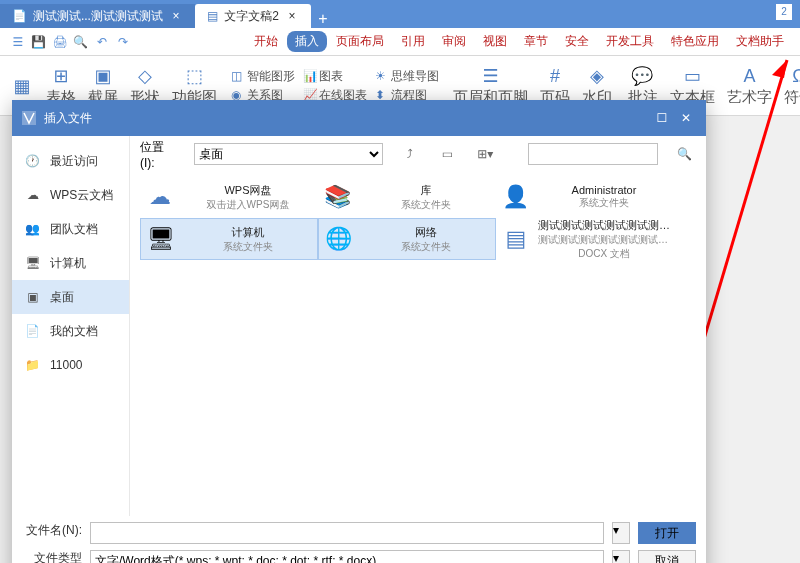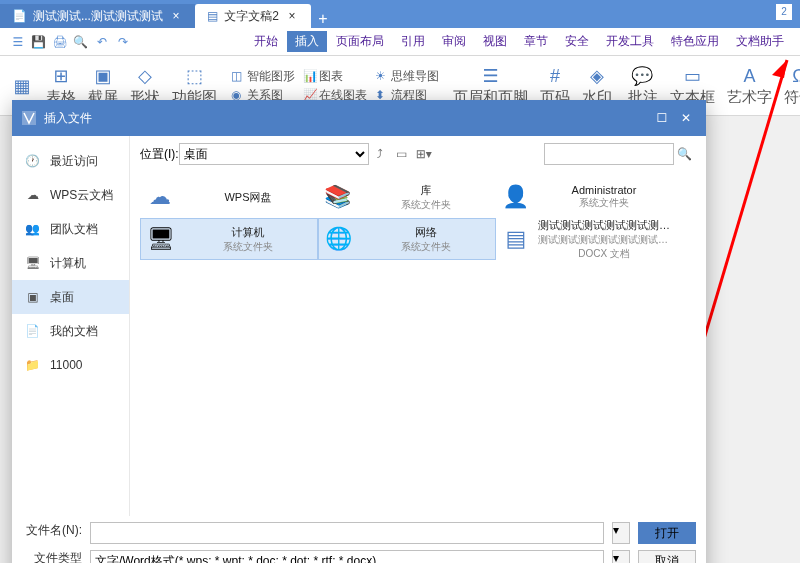--- a/index.html
+++ b/index.html
@@ -7,43 +7,43 @@
 .tabs{background:#5a8fd6;height:28px;display:flex;align-items:flex-end;position:relative;}
 .tab{height:24px;padding:0 12px;display:flex;align-items:center;gap:6px;color:#fff;cursor:pointer;}
 .tab.inactive{background:#4d7fc4;}
 .tab.active{background:#fff;color:#333;border-radius:3px 3px 0 0;}
 .tab-close{width:14px;text-align:center;}
 .tab-indicator{position:absolute;right:8px;top:4px;background:#fff;color:#4d7fc4;width:16px;height:16px;text-align:center;line-height:16px;font-size:10px;}
 .newtab{width:24px;text-align:center;color:#fff;font-size:16px;cursor:pointer;}
 .menubar{background:#fff;height:28px;display:flex;align-items:center;padding:0 8px;gap:1px;border-bottom:1px solid #d8d8d8;}
 .menuicon{width:20px;height:20px;display:flex;align-items:center;justify-content:center;color:#5a8fd6;cursor:pointer;}
 .menuspacer{flex:1;}
-.menuitem{padding:2px 8px;cursor:pointer;color:#4c1d95;}
-.menuitem.active{background:#4d7fc4;color:#fff;border-radius:0;}
+.menuitem{padding:2px 8px;cursor:pointer;color:#b91c1c;}
+.menuitem.active{background:#4d7fc4;color:#fff;border-radius:8px;}
 .ribbon{background:#fff;height:60px;display:flex;align-items:center;padding:0 4px;border-bottom:1px solid #d8d8d8;position:relative;}
 .rgroup{display:flex;flex-direction:column;align-items:center;justify-content:center;padding:0 6px;height:100%;cursor:pointer;}
 .rgroup .ricon{width:24px;height:24px;display:flex;align-items:center;justify-content:center;color:#4d7fc4;font-size:18px;}
 .rgroup .rlabel{font-size:15px;color:#555;white-space:nowrap;}
 .rsep{width:1px;height:40px;background:#e0e0e0;margin:0 2px;}
 .rsmall{display:flex;flex-direction:column;gap:2px;padding:0 4px;}
 .rsmallitem{display:flex;align-items:center;gap:2px;font-size:11px;color:#555;cursor:pointer;white-space:nowrap;}
 .rsmallitem .sicon{width:14px;height:14px;color:#4d7fc4;}
 .arrow{position:absolute;right:8px;top:20px;width:140px;height:500px;pointer-events:none;}
 .dialog{position:absolute;left:12px;top:100px;width:694px;background:#fff;box-shadow:0 4px 20px rgba(0,0,0,0.3);}
 .dlgtitle{background:#4d7fc4;height:36px;display:flex;align-items:center;padding:0 8px;color:#fff;}
 .dlgtitle .ticon{width:18px;height:18px;margin-right:6px;display:flex;align-items:center;justify-content:center;}
 .dlgtitle .spacer{flex:1;}
 .dlgtitle .wbtn{width:24px;text-align:center;cursor:pointer;}
 .dlgbody{display:flex;height:380px;}
 .sidebar{width:118px;border-right:1px solid #e8e8e8;padding:8px 0;}
 .sbitem{height:34px;display:flex;align-items:center;padding:0 12px;gap:8px;cursor:pointer;color:#333;}
 .sbitem.sel{background:#d9e8f9;}
 .sbitem .sbicon{width:18px;height:18px;display:flex;align-items:center;justify-content:center;color:#555;}
 .main{flex:1;display:flex;flex-direction:column;}
-.locbar{height:36px;display:flex;align-items:center;padding:0 10px;gap:0;}
+.locbar{height:36px;display:flex;align-items:center;padding:0 10px;gap:16px;}
 .locbar select{height:22px;border:1px solid #c0c0c0;background:#fff;}
 .locbar .tbtn{width:22px;height:22px;display:flex;align-items:center;justify-content:center;cursor:pointer;color:#666;}
 .locbar input.search{height:22px;border:1px solid #c0c0c0;padding:0 6px;width:130px;}
 .filegrid{flex:1;padding:4px 10px;display:flex;flex-wrap:wrap;align-content:flex-start;}
 .fileitem{width:178px;height:42px;display:flex;align-items:center;padding:2px 4px;gap:6px;cursor:pointer;}
 .fileitem.sel{background:#d9e8f9;border:1px solid #a8c8ef;}
 .fileitem .ficon{width:32px;height:32px;display:flex;align-items:center;justify-content:center;font-size:22px;}
 .fileitem .ftxt{flex:1;overflow:hidden;text-align:center;}
 .fileitem .fname{font-size:11px;color:#222;white-space:nowrap;overflow:hidden;text-overflow:ellipsis;}
 .fileitem .ftype{font-size:10px;color:#888;white-space:nowrap;overflow:hidden;text-overflow:ellipsis;}
@@ -251,20 +251,21 @@
         <div class="tbtn">⊞▾</div>
         <div style="flex:1"></div>
         <input class="search" placeholder="" style="">
         <div class="tbtn">🔍</div>
       </div>
       <div class="filegrid">
         <div class="fileitem">
           <div class="ficon" style="color:#4d7fc4">☁</div>
           <div class="ftxt">
               <div class="fname">WPS网盘</div>
+              <div class="ftype">双击进入WPS网盘</div>
             </div>
         </div>
         <div class="fileitem">
           <div class="ficon" style="color:#f0a020">📚</div>
           <div class="ftxt">
               <div class="fname">库</div>
               <div class="ftype">系统文件夹</div>
             </div>
         </div>
         <div class="fileitem">

